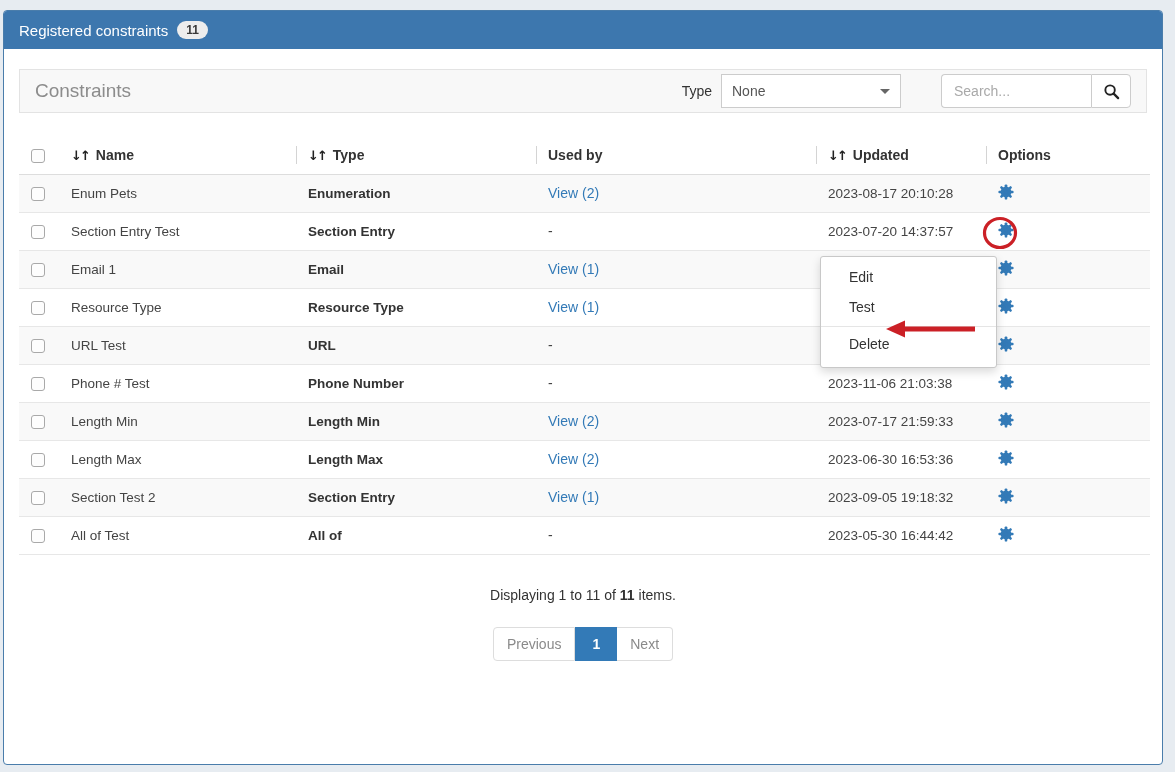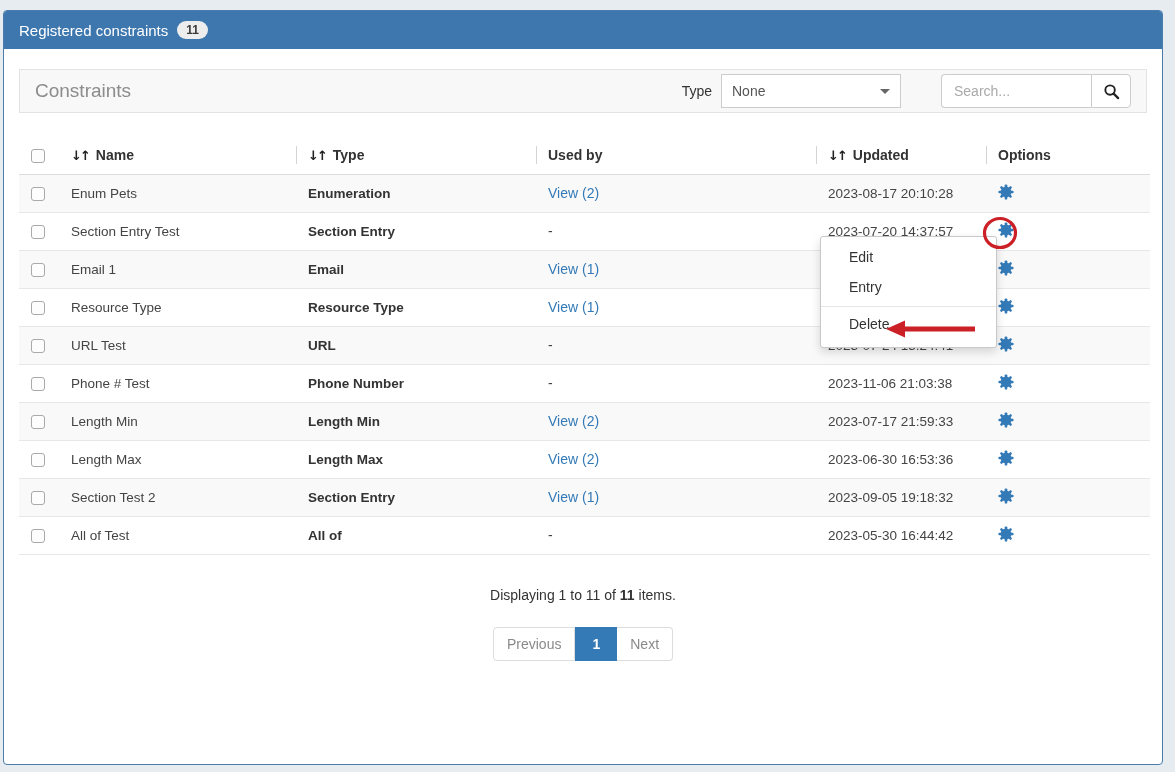--- a/index.html
+++ b/index.html
@@ -106,21 +106,21 @@
   }
   .page-item:first-child{border-radius:4px 0 0 4px;}
   .page-item:last-child{border-radius:0 4px 4px 0;border-left:none;}
   .page-item.active{
     background:var(--link-blue);border-color:var(--link-blue);color:#fff;font-weight:bold;
     padding:0 16px;
   }
 
   
   .context-menu{
-    position:absolute;left:820px;top:236px;width:177px;height:112px;
+    position:absolute;left:820px;top:256px;width:177px;height:112px;
     background:#fff;border:1px solid #c8c8c8;border-radius:3px;
     box-shadow:0 4px 10px rgba(0,0,0,.15);z-index:5;padding:5px 0;
   }
   .menu-item{
     padding:7px 0 7px 28px;font-size:14px;color:#333;cursor:pointer;line-height:16px;
   }
   .menu-divider{height:1px;background:#e5e5e5;margin:4px 0 2px 0;}
 
   
   .annot{position:absolute;z-index:9;pointer-events:none;}
@@ -407,21 +407,21 @@
     <div class="pagination">
       <div class="page-item">Previous</div>
       <div class="page-item active">1</div>
       <div class="page-item">Next</div>
     </div>
   </div>
 </div>
 
 <div class="context-menu">
   <div class="menu-item">Edit</div>
-  <div class="menu-item">Entry</div>
+  <div class="menu-item">Test</div>
   <div class="menu-divider"></div>
   <div class="menu-item">Delete</div>
 </div>
 
 <svg class="annot annot-circle" width="40" height="38" viewBox="0 0 40 38">
   <ellipse cx="20" cy="19" rx="15.5" ry="14.5" fill="none" stroke="#cb2026" stroke-width="3.2"></ellipse>
 </svg>
 <svg class="annot annot-arrow" width="102" height="22" viewBox="0 0 102 22">
   <line x1="24" y1="11" x2="97" y2="11" stroke="#cb2026" stroke-width="5"></line>
   <polygon points="8,11 27,2.5 27,19.5" fill="#cb2026"></polygon>

